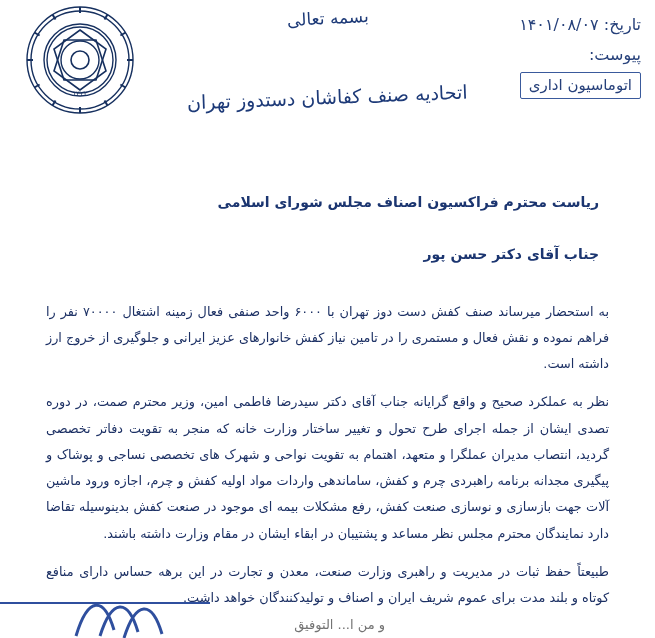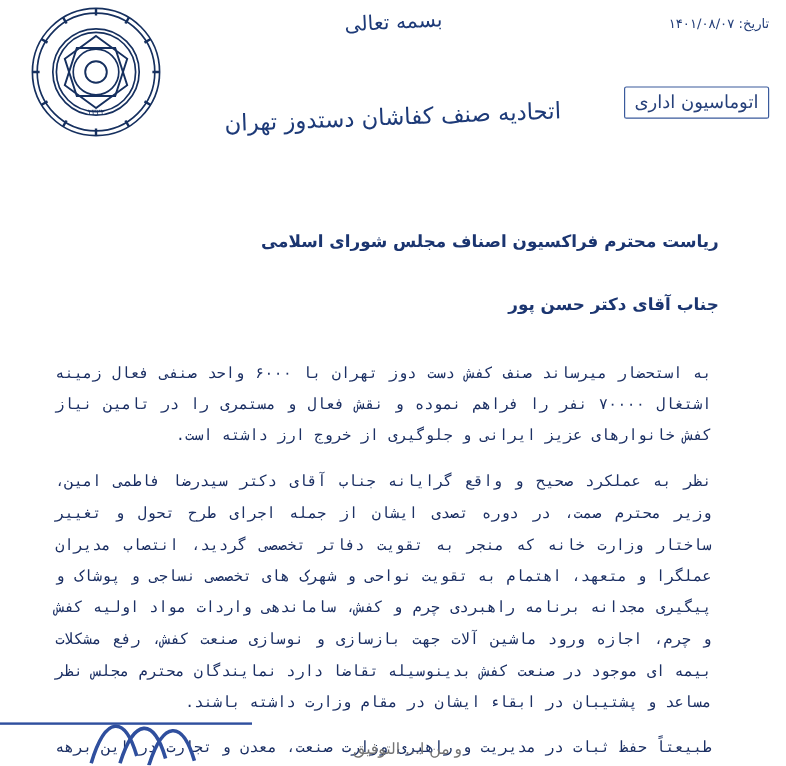--- a/index.html
+++ b/index.html
@@ -23,21 +23,21 @@
   .header {
     position: relative;
     height: 140px;
   }
 
   .meta-block {
     position: absolute;
     top: 10px;
     right: 14px;
     text-align: right;
-    font-size: 11px;
+    font-size: 16px;
     line-height: 1.9;
     color: #26407a;
     font-family: "DejaVu Sans", sans-serif;
   }
   .meta-line {
     white-space: nowrap;
     direction: rtl;
   }
 
   .auto-badge {
@@ -106,24 +106,23 @@
 
   
   .body {
     margin: 26px 46px 0 46px;
     text-align: justify;
     font-size: 12.8px;
     line-height: 2.05;
     color: #1c3064;
   }
   .body p {
-    margin: 0 16px 12px 0;
+    margin: 0 0 12px 0;
     text-align: justify;
     text-justify: inter-word;
-    font-family: Liberation Mono, monospace;
   }
 
   
   .footer {
     position: absolute;
     bottom: 0;
     right: 0;
     left: 0;
     height: 52px;
   }
@@ -152,20 +151,21 @@
 </style>
 </head>
 <body>
 
 <div class="page">
 
   <div class="header">
 
     <div class="meta-block">
       <div class="meta-line">تاریخ: ۱۴۰۱/۰۸/۰۷</div>
+      <div class="meta-line">پیوست:</div>
     </div>
 
     <div class="auto-badge">اتوماسیون اداری</div>
 
     <div class="basmala">
       <span>بسمه تعالی</span>
     </div>
 
     <div class="logo-wrap">
       <svg width="112" height="112" viewBox="0 0 112 112" aria-hidden="true">

